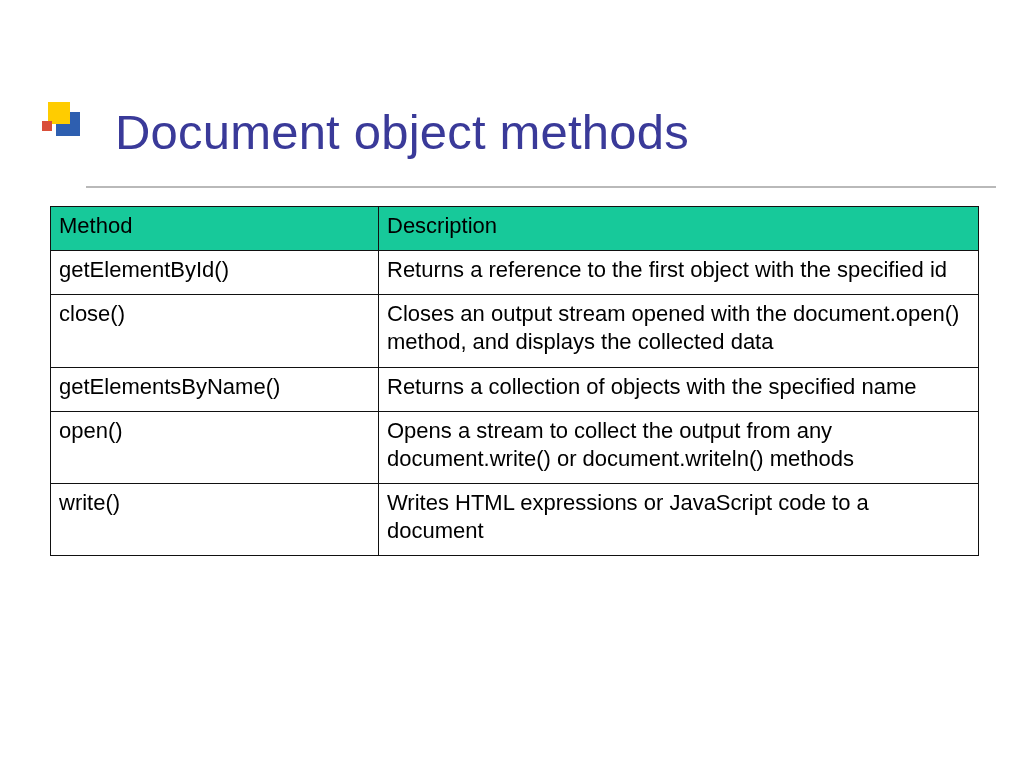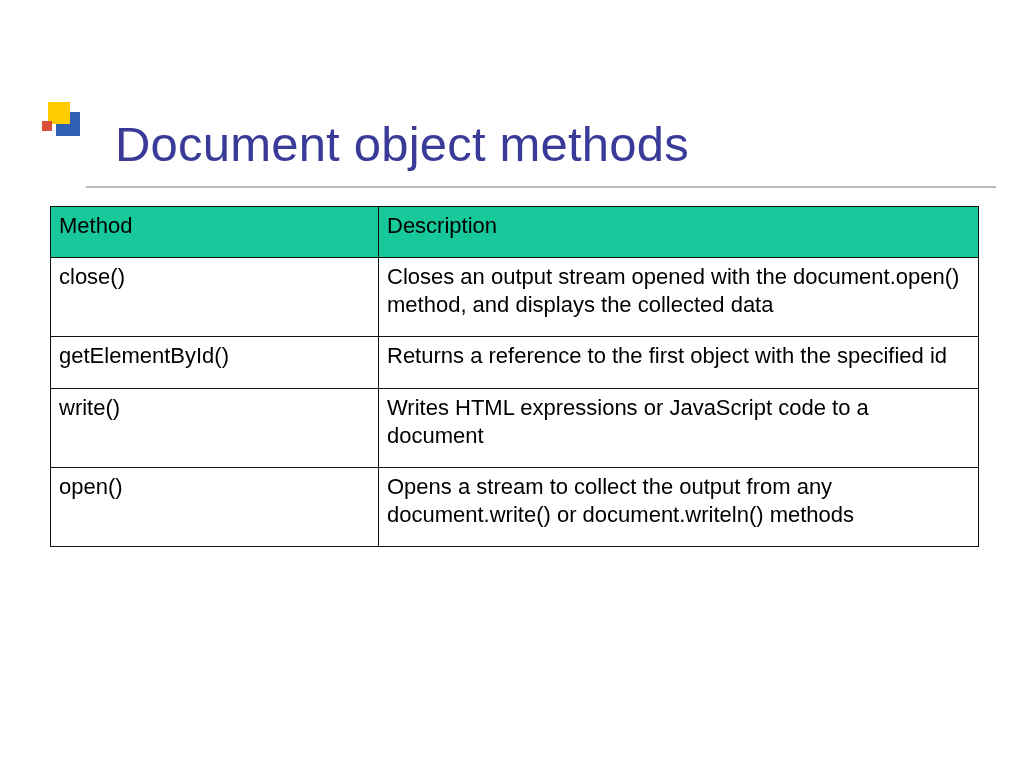--- a/index.html
+++ b/index.html
@@ -51,21 +51,21 @@
   .rule {
     position: absolute;
     top: 186px;
     left: 86px;
     width: 910px;
     height: 2px;
     background: #b9b9b9;
   }
   .title {
     position: absolute;
-    top: 116px;
+    top: 104px;
     left: 115px;
     font-size: 49px;
     color: #3a3a99;
     font-weight: 400;
     letter-spacing: 0.2px;
   }
   .tbl {
     position: absolute;
     top: 206px;
     left: 50px;
@@ -74,21 +74,21 @@
     table-layout: fixed;
   }
   .tbl col.c1 { width: 328px; }
   .tbl col.c2 { width: 600px; }
   .tbl th, .tbl td {
     border: 1px solid #111;
     text-align: left;
     font-weight: 400;
     font-size: 22px;
     line-height: 1.28;
-    padding: 5px 8px 17px 8px;
+    padding: 5px 8px 10px 8px;
     vertical-align: top;
     color: #000;
   }
   .tbl th {
     background: #17c99a;
     color: #000;
     font-weight: 400;
   }
 </style>
 </head>
@@ -111,31 +111,35 @@
         <col class="c2">
       </colgroup>
     <thead>
       <tr>
         <th>Method</th>
         <th>Description</th>
       </tr>
     </thead>
     <tbody>
       <tr>
+        <td>getElementById()</td>
+        <td>Returns a reference to the first object with the specified id</td>
+      </tr>
+      <tr>
         <td>close()</td>
         <td>Closes an output stream opened with the document.open() method, and displays the collected data</td>
       </tr>
       <tr>
-        <td>getElementById()</td>
-        <td>Returns a reference to the first object with the specified id</td>
+        <td>getElementsByName()</td>
+        <td>Returns a collection of objects with the specified name</td>
+      </tr>
+      <tr>
+        <td>open()</td>
+        <td>Opens a stream to collect the output from any document.write() or document.writeln() methods</td>
       </tr>
       <tr>
         <td>write()</td>
         <td>Writes HTML expressions or JavaScript code to a document</td>
-      </tr>
-      <tr>
-        <td>open()</td>
-        <td>Opens a stream to collect the output from any document.write() or document.writeln() methods</td>
       </tr>
     </tbody>
   </table>
 
 </div>
 
 </body></html>

